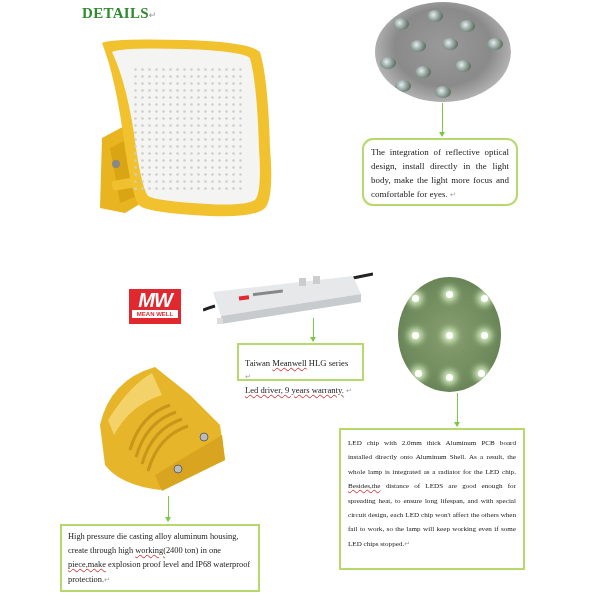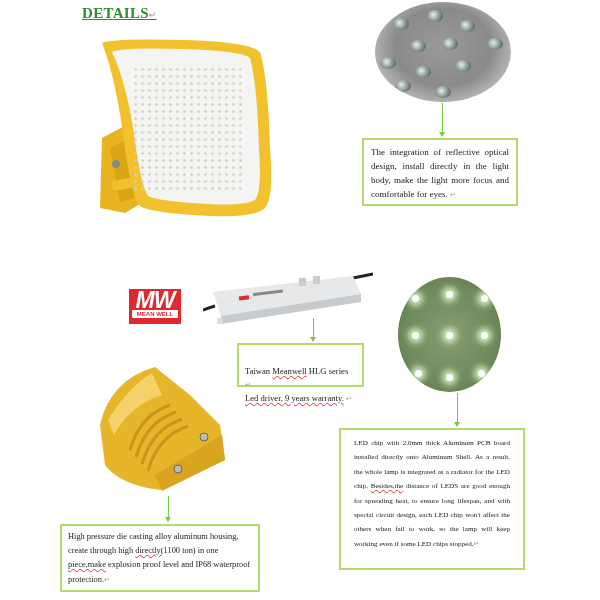--- a/index.html
+++ b/index.html
@@ -1,39 +1,39 @@
 <!DOCTYPE html>
 <html><head>
 <meta charset="utf-8">
 <style>
   html,body{margin:0;padding:0;background:#ffffff;}
   body{width:600px;height:600px;position:relative;overflow:hidden;font-family:"Liberation Serif",serif;color:#1a1a1a;}
   .abs{position:absolute;}
-  .title{left:82px;top:5px;font-family:"Liberation Serif",serif;font-weight:bold;font-size:15px;color:#2e8b2e;letter-spacing:0.3px;text-decoration:underline;}
+  .title{left:82px;top:5px;font-family:"Liberation Serif",serif;font-weight:bold;font-size:15px;color:#2e8b2e;letter-spacing:0.3px;}
   .title .mark{font-weight:normal;font-size:9px;color:#999;}
   .box{position:absolute;border:2px solid #b5d96a;background:#fff;box-sizing:border-box;font-size:8.2px;line-height:13.6px;text-align:justify;}
-  .box1{left:362px;top:138px;width:156px;height:68px;padding:5px 7px;font-size:9px;line-height:14px;}
-  .box2{left:237px;top:343px;width:127px;height:38px;padding:20px 6px;font-size:8.6px;line-height:13px;text-align:left;}
-  .box3{left:339px;top:428px;width:186px;height:142px;padding:6px 13px;font-size:7.1px;line-height:14.4px;}
+  .box1{left:362px;top:138px;width:156px;height:68px;padding:5px 7px;font-size:9px;line-height:14px;border-radius:11px;}
+  .box2{left:237px;top:343px;width:127px;height:38px;padding:12px 6px;font-size:8.6px;line-height:13px;text-align:left;}
+  .box3{left:339px;top:428px;width:186px;height:142px;padding:6px 7px;font-size:7.1px;line-height:14.4px;}
   .box4{left:60px;top:524px;width:200px;height:68px;padding:4px 6px;font-size:8.4px;line-height:14.2px;text-align:left;}
   .sq{text-decoration:underline wavy #d33;text-decoration-thickness:1px;}
   .pm{color:#999;font-size:7px;}
   .arrow{position:absolute;width:1px;background:#7ac943;}
   .arrow::after{content:"";position:absolute;left:-3px;bottom:-1px;border-left:3.5px solid transparent;border-right:3.5px solid transparent;border-top:5px solid #7ac943;}
   
   .lamp{left:90px;top:38px;width:195px;height:195px;}
   .reflector{left:375px;top:2px;width:136px;height:100px;border-radius:50%;
     background:radial-gradient(ellipse at 50% 45%,#9a9a9a 0%,#8a8a8a 50%,#bdbdbd 78%,rgba(255,255,255,0) 100%);overflow:hidden;}
   .hole{position:absolute;width:16px;height:12px;border-radius:50%;background:radial-gradient(circle at 40% 40%,#e8ecef 0%,#8fa19a 45%,#3c4a3a 100%);}
   .ledgrid{left:398px;top:277px;width:103px;height:115px;border-radius:50%;
     background:radial-gradient(ellipse at 50% 50%,#879e70 0%,#6f8a5c 60%,#5d7a4c 90%);overflow:hidden;}
   .led{position:absolute;width:7px;height:7px;border-radius:50%;background:#fff;box-shadow:0 0 6px 4px rgba(230,255,210,0.85);}
   .driver{left:203px;top:270px;width:170px;height:60px;}
   .mw{left:129px;top:289px;width:52px;height:35px;background:#e0282e;color:#fff;text-align:center;}
-  .mw .big{font-family:"Liberation Sans",sans-serif;font-weight:bold;font-style:italic;font-size:23px;line-height:19px;letter-spacing:-1px;margin-top:2px;}
+  .mw .big{font-family:"Liberation Sans",sans-serif;font-weight:bold;font-style:italic;font-size:20px;line-height:19px;letter-spacing:-1px;margin-top:2px;}
   .mw .small{font-family:"Liberation Sans",sans-serif;font-weight:bold;font-size:6px;line-height:8px;background:#fff;color:#e0282e;margin:0 3px;}
   .heatsink{left:100px;top:365px;width:125px;height:130px;}
 </style>
 </head>
 <body>
 
 <div class="abs title"><span>DETAILS</span><span class="mark">↵</span></div>
 
 <svg class="abs lamp" viewBox="0 0 195 195">
   <polygon points="12,100 40,85 60,160 35,175 10,170" fill="#e8b520"></polygon>
@@ -115,13 +115,13 @@
     <path d="M36,92 Q46,57 76,47"></path>
     <path d="M42,99 Q52,64 82,54"></path>
     <path d="M48,106 Q58,71 88,61"></path>
   </g>
   <polygon points="55,110 122,70 125,95 62,126" fill="#d9a41f"></polygon>
   <circle cx="78" cy="104" r="4" fill="#bbb" stroke="#666"></circle>
   <circle cx="104" cy="72" r="4" fill="#bbb" stroke="#666"></circle>
 </svg>
 <div class="arrow" style="left:168px;top:496px;height:25px;"></div>
 
-<div class="box box4"><span>High pressure die casting alloy aluminum housing, create through high </span><span class="sq">directly(</span><span>1100 ton) in one </span><span class="sq">piece,make</span><span> explosion proof level and IP68 waterproof protection.</span><span class="pm">↵</span></div>
+<div class="box box4"><span>High pressure die casting alloy aluminum housing, create through high </span><span class="sq">working(</span><span>2400 ton) in one </span><span class="sq">piece,make</span><span> explosion proof level and IP68 waterproof protection.</span><span class="pm">↵</span></div>
 
 </body></html>

